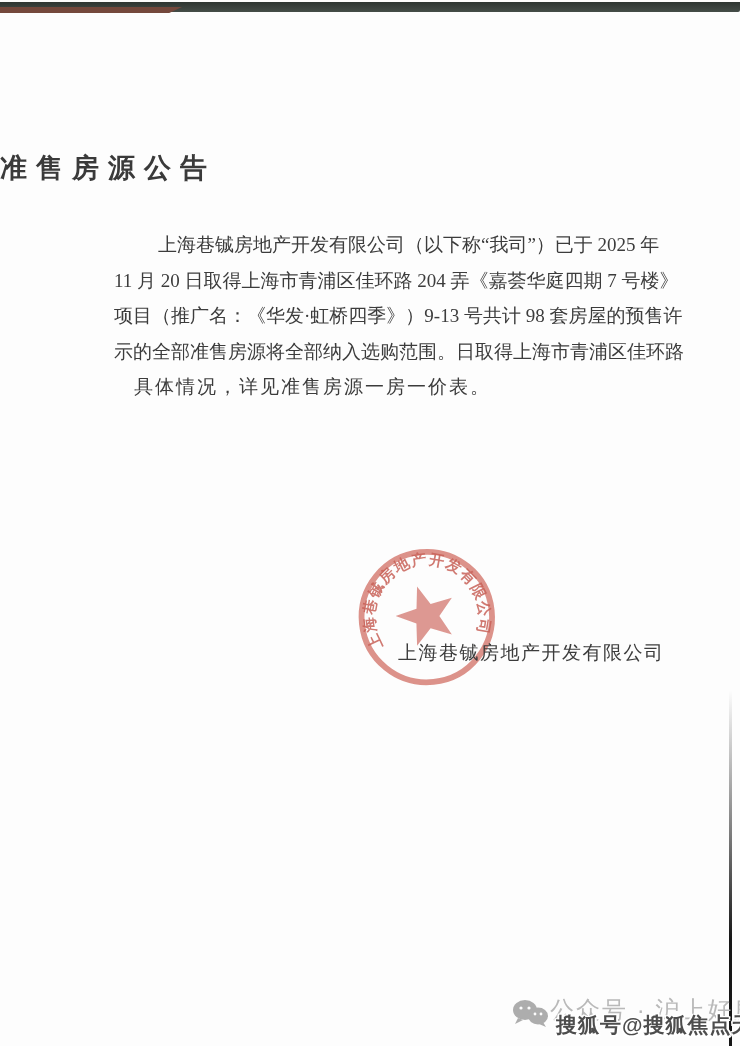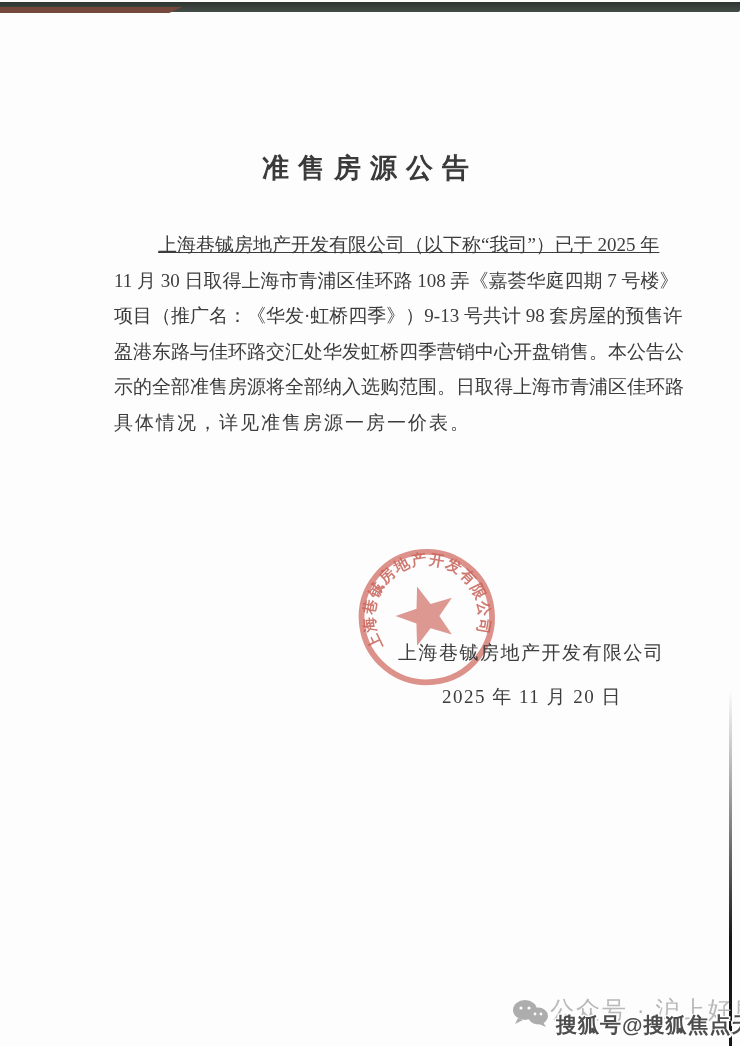--- a/index.html
+++ b/index.html
@@ -24,43 +24,43 @@
   .top-band-red {
     position: absolute;
     top: 7px; left: 0;
     width: 182px; height: 6px;
     background: #74483c;
     clip-path: polygon(0 0, 100% 0, 93% 100%, 0 100%);
   }
   .page-title {
     position: absolute;
     top: 150px; left: 0; right: 0;
-    text-align: center;
+    text-align: left;
     font-size: 27px;
     font-weight: 600;
     letter-spacing: 9px;
     color: #3a3a3a;
   }
   .doc-body {
     position: absolute;
     top: 227px;
     left: 114px;
     width: 514px;
   }
   .body-line {
     height: 35.6px;
     line-height: 35.6px;
     font-size: 19px;
     color: #3c3c3c;
     text-align: justify;
     text-align-last: justify;
     white-space: nowrap;
   }
-  .body-line.first { padding-left: 44px; text-decoration: underline; }
-  .body-line.last { text-align-last: left; letter-spacing: 2px; }
+  .body-line.first { padding-left: 44px; }
+  .body-line.last { text-align-last: left; letter-spacing: 2px; margin-left: 20px; }
   
   .seal {
     position: absolute;
     left: 352px; top: 546px;
     width: 150px; height: 146px;
     transform: rotate(-6deg);
     opacity: 0.85;
   }
   
   .sig-company {
@@ -120,40 +120,38 @@
 
 <div class="page">
 
   <div class="top-band"></div>
   <div class="top-band-red"></div>
 
   <h1 class="page-title">准售房源公告</h1>
 
   <div class="doc-body">
     <div class="body-line first">上海巷铖房地产开发有限公司（以下称“我司”）已于 2025 年</div>
-    <div class="body-line">11 月 30 日取得上海市青浦区佳环路 108 弄《嘉荟华庭四期 7 号楼》</div>
+    <div class="body-line">11 月 20 日取得上海市青浦区佳环路 204 弄《嘉荟华庭四期 7 号楼》</div>
     <div class="body-line">项目（推广名：《华发·虹桥四季》）9-13 号共计 98 套房屋的预售许</div>
-    <div class="body-line">盈港东路与佳环路交汇处华发虹桥四季营销中心开盘销售。本公告公</div>
     <div class="body-line">示的全部准售房源将全部纳入选购范围。日取得上海市青浦区佳环路</div>
     <div class="body-line last">具体情况，详见准售房源一房一价表。</div>
   </div>
 
   <svg class="seal" viewBox="0 0 150 150">
     <circle cx="75" cy="73" r="67" fill="none" stroke="rgba(201,85,74,0.75)" stroke-width="6"></circle>
     <path d="M75,40 L67.4,61.5 L44.6,62.1 L62.6,76 L56.2,97.9 L75,85 L93.8,97.9 L87.4,76 L105.4,62.1 L82.6,61.5 Z" fill="rgba(201,85,74,0.7)" transform="rotate(-12 75 72)"></path>
     <defs>
       <path id="sealArc" d="M 28.3,100 A 54,54 0 1 1 121.8,100" fill="none"></path>
     </defs>
     <text font-size="15.5" fill="rgba(190,70,60,0.85)" font-weight="bold" font-family="'Liberation Serif', serif">
       <textPath href="#sealArc" startOffset="2" textLength="218" lengthAdjust="spacing">上海巷铖房地产开发有限公司</textPath>
     </text>
   </svg>
 
   <div class="sig-company">上海巷铖房地产开发有限公司</div>
-  <div class="sig-date">2025 年 11 月 20 日</div>
 
   <div class="right-edge-line"></div>
 
   <svg class="wechat-icon" viewBox="0 0 40 30">
     <ellipse cx="15" cy="12" rx="12" ry="10" fill="#adadad"></ellipse>
     <path d="M8,20 L5,26 L13,22 Z" fill="#adadad"></path>
     <ellipse cx="28" cy="18" rx="10" ry="8.5" fill="#adadad"></ellipse>
     <path d="M33,24 L36,29 L29,26 Z" fill="#adadad"></path>
     <circle cx="11" cy="10" r="1.6" fill="#fdfdfd"></circle>
     <circle cx="19" cy="10" r="1.6" fill="#fdfdfd"></circle>

